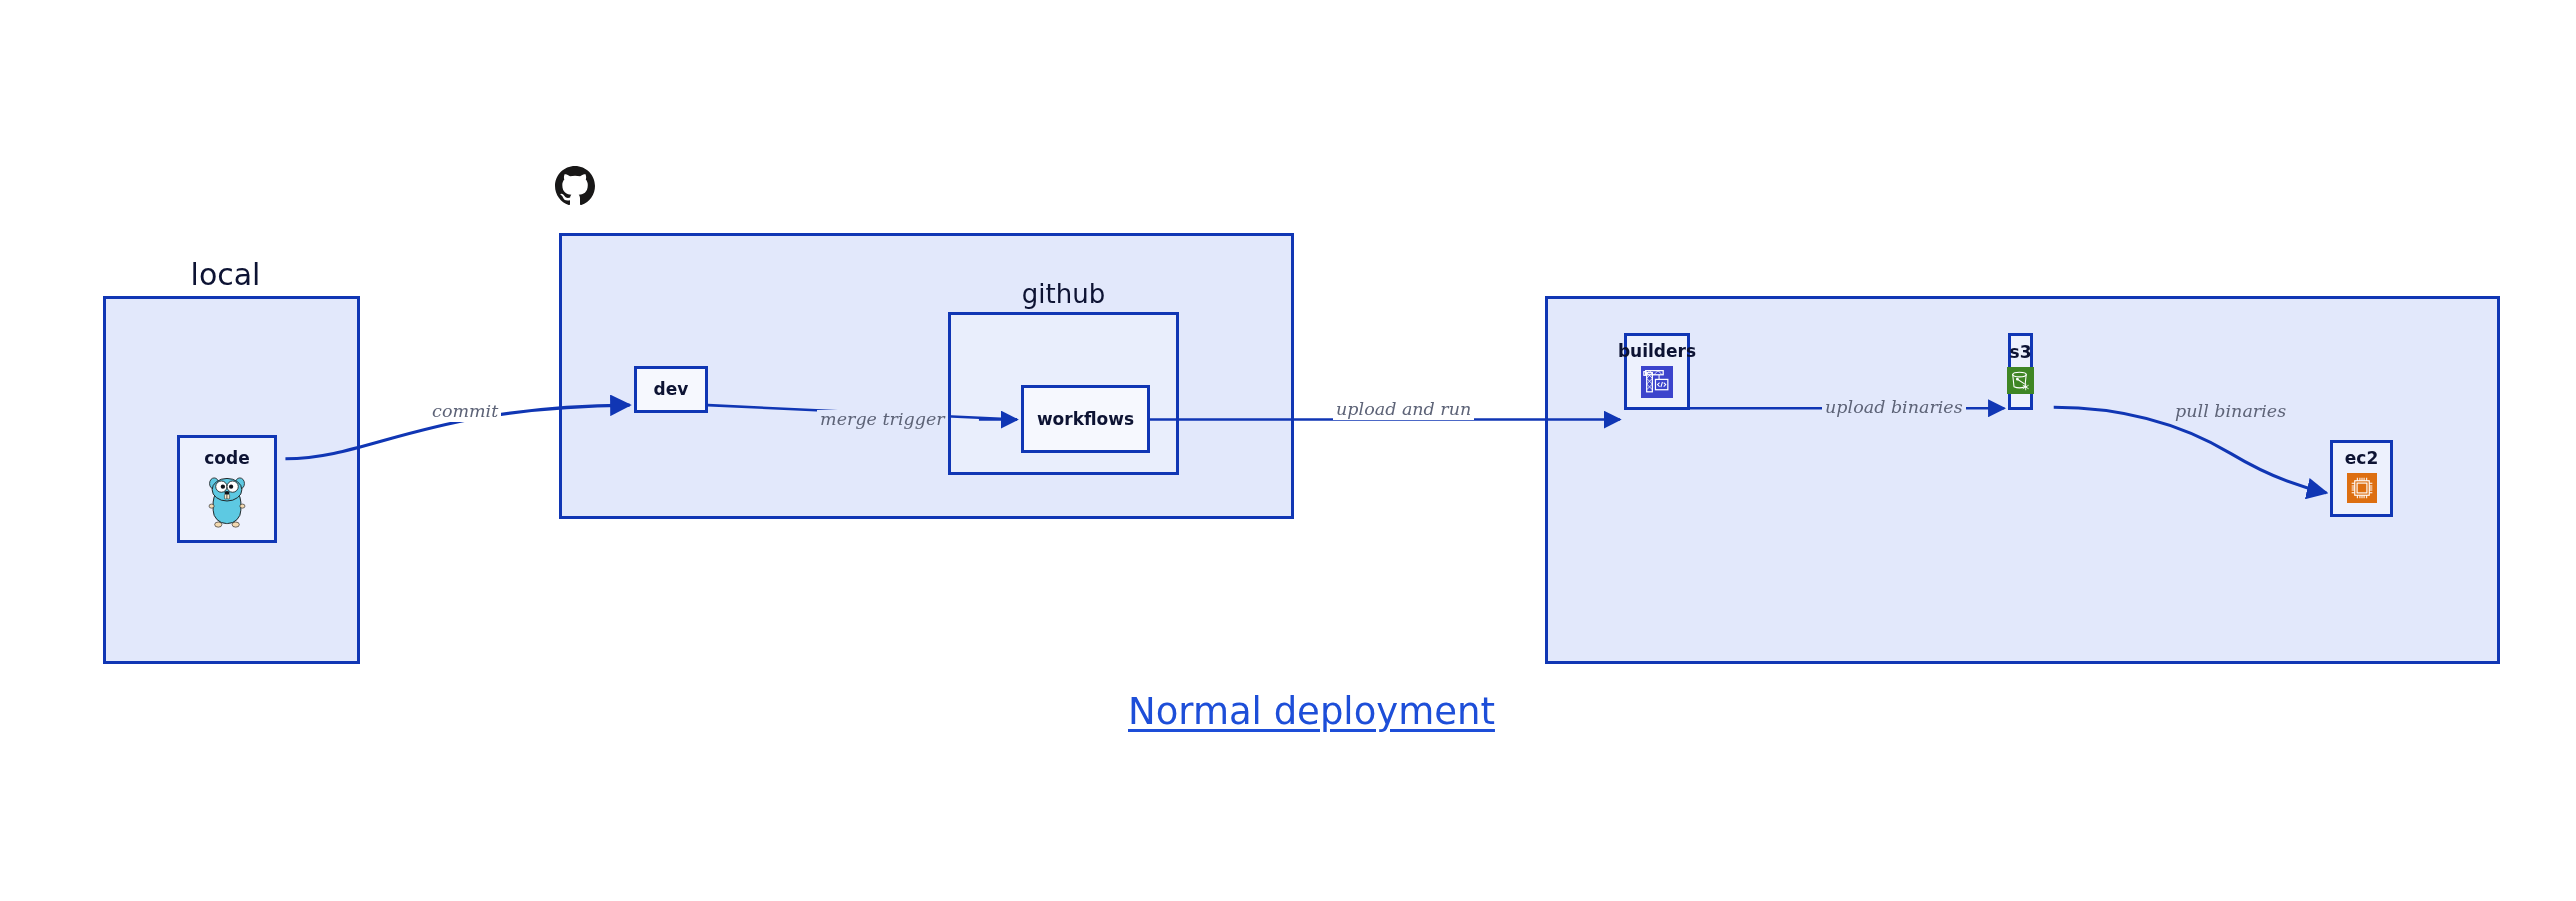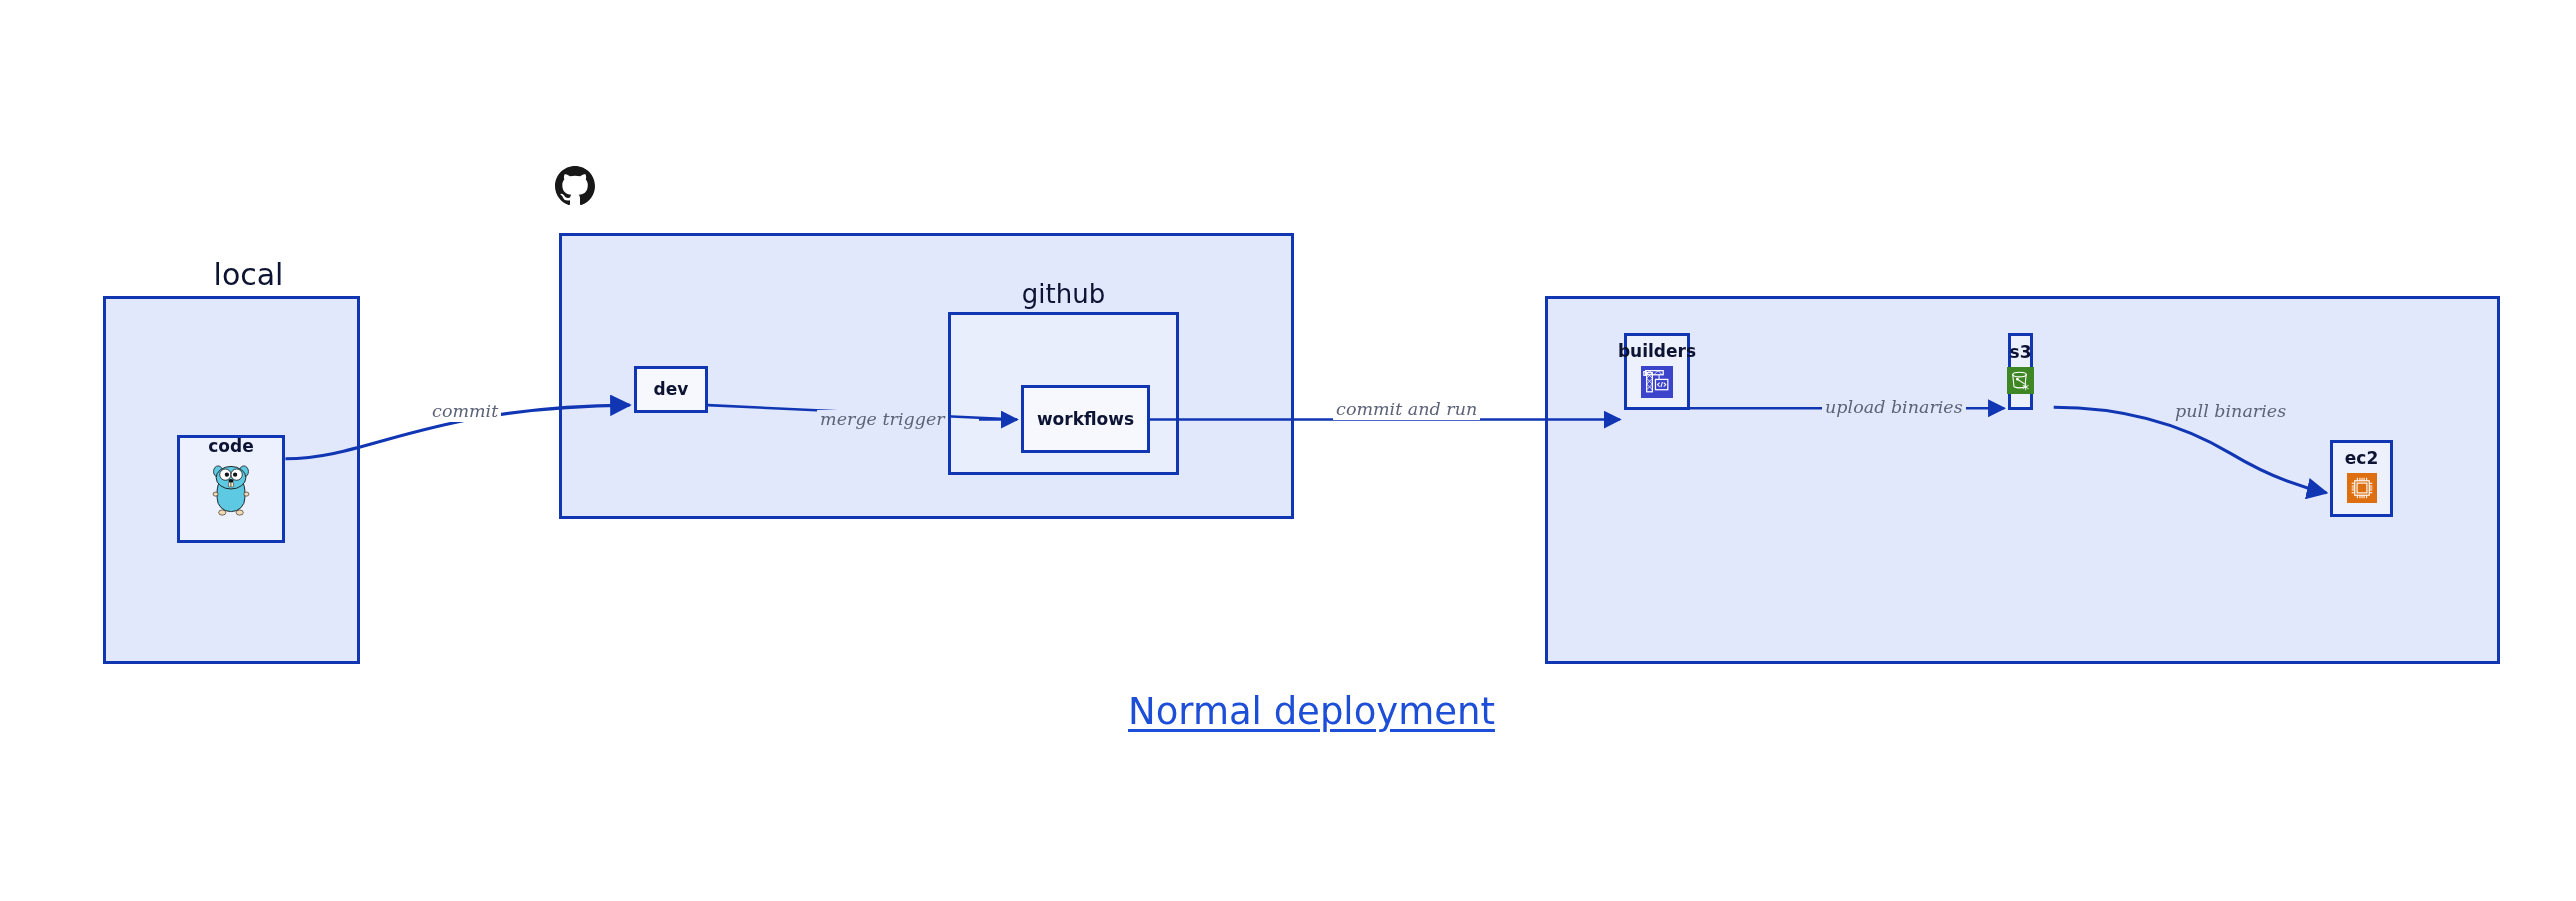--- a/index.html
+++ b/index.html
@@ -101,25 +101,25 @@
   
   .icon-tile {
     display: block;
   }
 </style>
 </head>
 <body>
 
 <div id="canvas">
 
-  <div class="group-label center" style="left:120px; top:260px; width:257px;">local</div>
+  <div class="group-label center" style="left:97px; top:260px; width:257px;">local</div>
 
   <div class="group-box" style="left:103px; top:296px; width:257px; height:368px;"></div>
 
-  <div class="node" style="left:177px; top:435px; width:108px; height:108px; padding-top:0;">
+  <div class="node" style="left:177px; top:435px; width:100px; height:108px; padding-top:12px;">
     <span class="node-label">code</span>
     <span class="icon-tile" style="margin-top:6.2px;">
       <svg width="40" height="57" viewBox="0 0 78 110" xmlns="http://www.w3.org/2000/svg">
 
         <ellipse cx="14" cy="20" rx="9" ry="11" fill="#5dc9e2" stroke="#1b1b1b" stroke-width="1.6"></ellipse>
         <ellipse cx="64" cy="20" rx="9" ry="11" fill="#5dc9e2" stroke="#1b1b1b" stroke-width="1.6"></ellipse>
 
         <rect x="12" y="30" width="54" height="68" rx="26" fill="#5dc9e2" stroke="#1b1b1b" stroke-width="1.8"></rect>
 
         <ellipse cx="39" cy="32" rx="29" ry="22" fill="#5dc9e2" stroke="#1b1b1b" stroke-width="1.8"></ellipse>
@@ -253,21 +253,21 @@
 
     <path d="M 3280 792 L 3890 792" fill="none" stroke="#1036b4" stroke-width="5" marker-end="url(#arrow)"></path>
 
     <path d="M 3986 790 C 4120 790, 4230 820, 4330 880 C 4400 922, 4460 944, 4515 956" fill="none" stroke="#1036b4" stroke-width="6" marker-end="url(#arrow)"></path>
   </svg>
 
   <div class="edge-label" style="left:429px; top:395px;margin-top:7px;">commit</div>
 
   <div class="edge-label onfill" style="left:817px; top:410px;">merge trigger</div>
 
-  <div class="edge-label" style="left:1333px; top:400px;">commit and run</div>
+  <div class="edge-label" style="left:1333px; top:400px;">upload and run</div>
 
   <div class="edge-label onfill" style="left:1822px; top:398px;">upload binaries</div>
 
   <div class="edge-label onfill" style="left:2172px; top:402px;">pull binaries</div>
 
   <div id="diagram-title" style="left:1128px; top:693px;">Normal deployment</div>
 
 </div>
 
 

